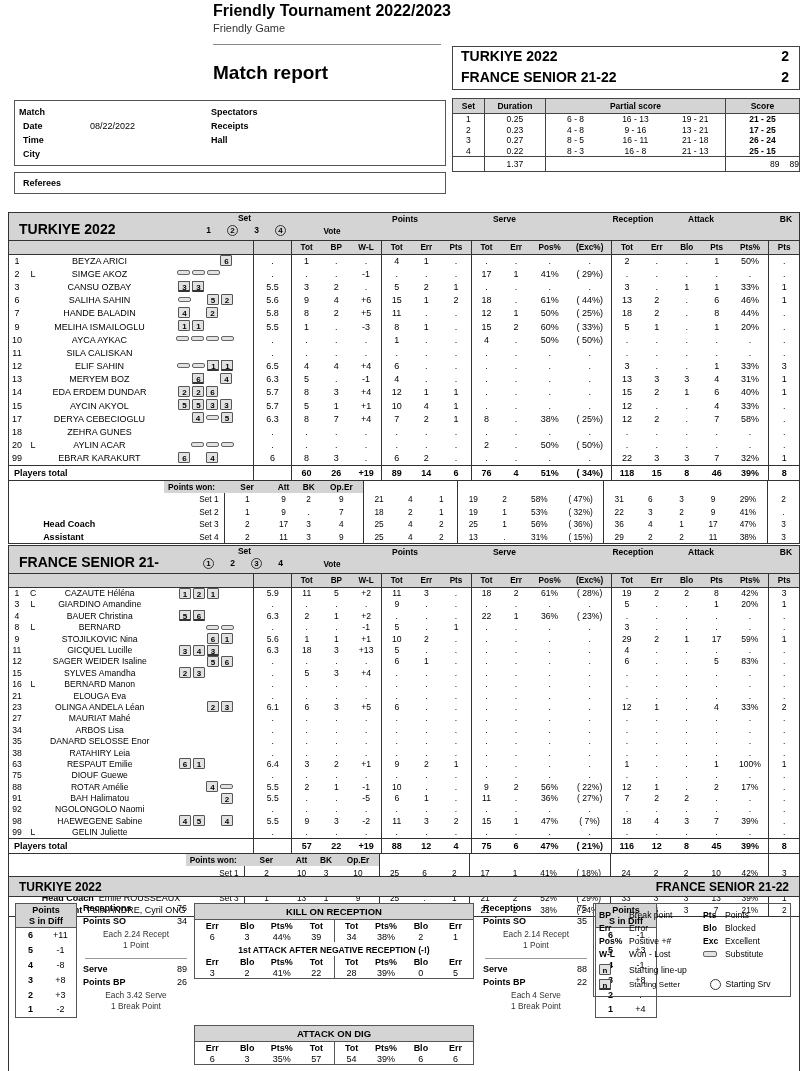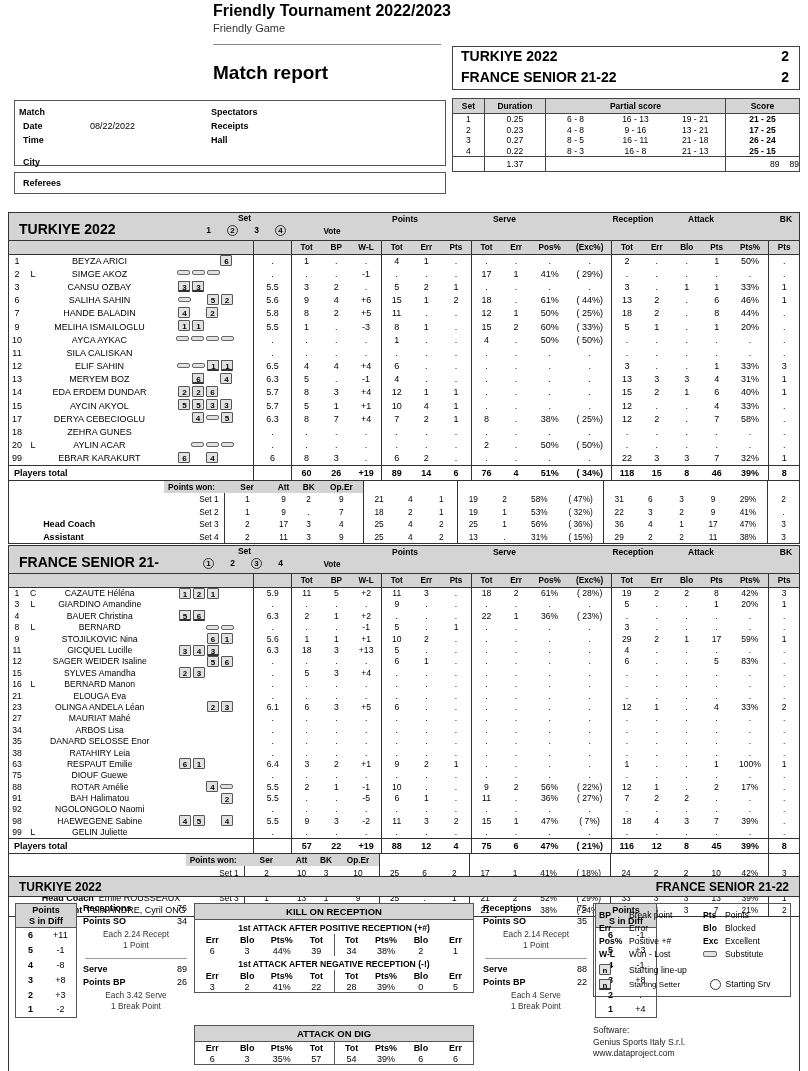--- a/index.html
+++ b/index.html
@@ -177,21 +177,21 @@
     <div class="tourn-sub">Friendly Game</div>
     <div class="hr-line"></div>
     <div class="match-report">Match report</div>
   </div>
 
   <div class="matchinfo">
     <div class="mi-row" style="left:4px; top:6px;"><span class="mi-lab">Match</span></div>
     <div class="mi-row" style="left:8px; top:20px;"><span class="mi-lab">Date</span></div>
     <div class="mi-row" style="left:75px; top:20px;"><span>08/22/2022</span></div>
     <div class="mi-row" style="left:8px; top:34px;"><span class="mi-lab">Time</span></div>
-    <div class="mi-row" style="left:8px; top:56px;"><span class="mi-lab">City</span></div>
+    <div class="mi-row" style="left:8px; top:48px;"><span class="mi-lab">City</span></div>
     <div class="mi-row" style="left:196px; top:6px;"><span class="mi-lab">Spectators</span></div>
     <div class="mi-row" style="left:196px; top:20px;"><span class="mi-lab">Receipts</span></div>
     <div class="mi-row" style="left:196px; top:34px;"><span class="mi-lab">Hall</span></div>
   </div>
   <div class="referees">
     <span>Referees</span>
   </div>
 
   <div class="scorebox">
     <div class="scoreline">
@@ -1631,21 +1631,20 @@
         <div class="ln">
             <span class="lab">Points BP</span>
             <span class="val">26</span>
           </div>
         <div class="note">Each 3.42 Serve</div>
         <div class="note">1 Break Point</div>
       </div>
 
       <div class="killbox" style="left:185px; top:6px; width:280px;">
         <div class="kh">KILL ON RECEPTION</div>
-        <div class="killsub">1st ATTACK AFTER POSITIVE RECEPTION (+#)</div>
         <table class="ktab" id="kor-pos">
             <tbody>
               <tr>
                 <td class="hd">Err</td>
                 <td class="hd">Blo</td>
                 <td class="hd">Pts%</td>
                 <td class="hd">Tot</td>
                 <td class="hd divl">Tot</td>
                 <td class="hd">Pts%</td>
                 <td class="hd">Blo</td>
@@ -1815,21 +1814,16 @@
           <tr>
             <td class="k" style="width:30px;"><span class="lgbox st">n</span></td>
             <td style="font-size:8px;">Starting Setter</td>
             <td style="width:20px;text-align:center;"><span class="lgcirc"></span></td>
             <td>Starting Srv</td>
           </tr>
         </tbody>
           </table>
       </div>
 
-      <div class="software">
-        <div>Software:</div>
-        <div>Genius Sports Italy S.r.l.</div>
-        <div>www.dataproject.com</div>
-      </div>
 
     </div>
   </div>
 </div>
 
 </body></html>

